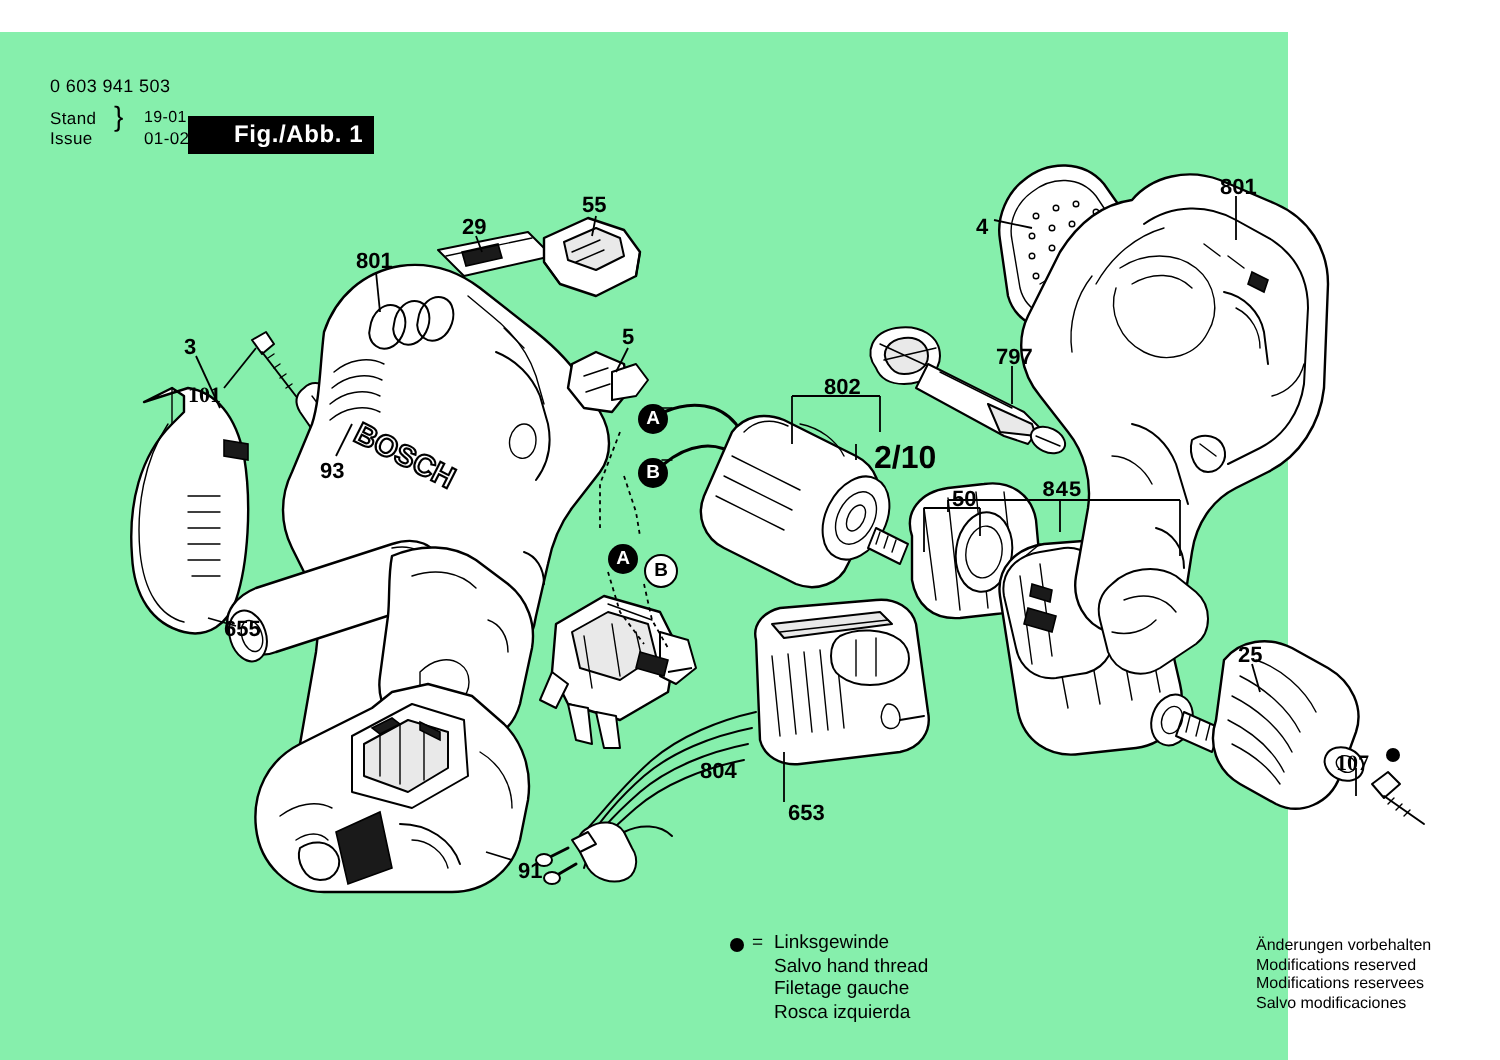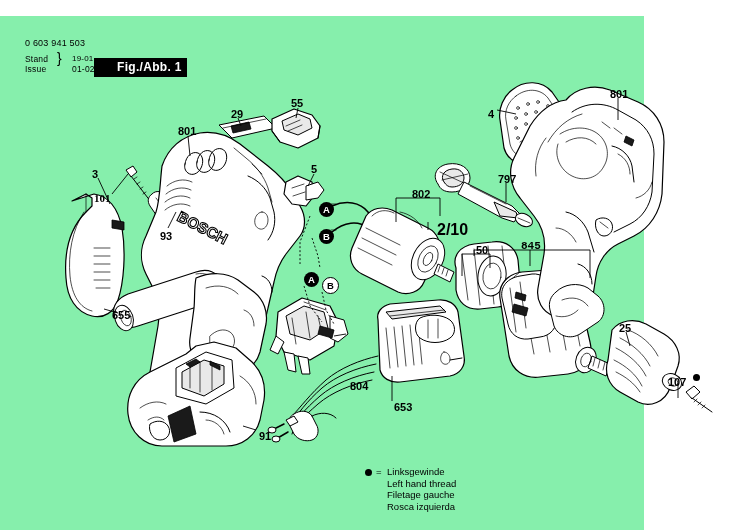--- a/index.html
+++ b/index.html
@@ -446,45 +446,51 @@
       <div class="callout" style="left: 350px; top: 316px; margin-top: 48px;">804</div>
       <div class="callout" style="left: 394px; top: 385px;">653</div>
       <div class="callout" style="left: 412px; top: 172px;">802</div>
       <div class="callout sm" style="left: 437px; top: 205px;">2/10</div>
       <div class="callout" style="left: 498px; top: 157px;">797</div>
       <div class="callout" style="left: 476px; top: 228px;">50</div>
       <div class="callout" style="left: 521px; top: 224px; font-family: Liberation Mono, monospace;">845</div>
       <div class="callout" style="left: 488px; top: 92px;">4</div>
       <div class="callout" style="left: 610px; top: 72px;">801</div>
       <div class="callout" style="left: 619px; top: 306px; text-align: right;">25</div>
-      <div class="callout" style="left: 668px; top: 360px;">107</div>
+      <div class="callout" style="left: 668px; top: 360px; font-family: Liberation Serif, serif;">107</div>
     </div>
 
   <div id="abmark-layer">
       <div class="abmark" style="left: 319px; top: 186px;">A</div>
       <div class="abmark" style="left: 319px; top: 213px;">B</div>
       <div class="abmark" style="left: 304px; top: 256px;">A</div>
       <div class="abmark open" style="left: 322px; top: 261px;">B</div>
     </div>
 
   <div id="lhdot-layer">
       <div class="lhdot" style="left: 693px; top: 358px;"></div>
     </div>
 
   <div id="legend">
     <div class="lgrow">
       <span class="dot"></span>
       <span class="eq">=</span>
       <span>Linksgewinde</span>
     </div>
     <div class="lgrow">
-      <span>Left hand thread</span>
+      <span>Salvo hand thread</span>
     </div>
     <div class="lgrow">
       <span>Filetage gauche</span>
     </div>
     <div class="lgrow">
       <span>Rosca izquierda</span>
     </div>
   </div>
 
+  <div id="disclaimer">
+    <div>Änderungen vorbehalten</div>
+    <div>Modifications reserved</div>
+    <div>Modifications reservees</div>
+    <div>Salvo modificaciones</div>
+  </div>
 
 </div>
 
 </body></html>

